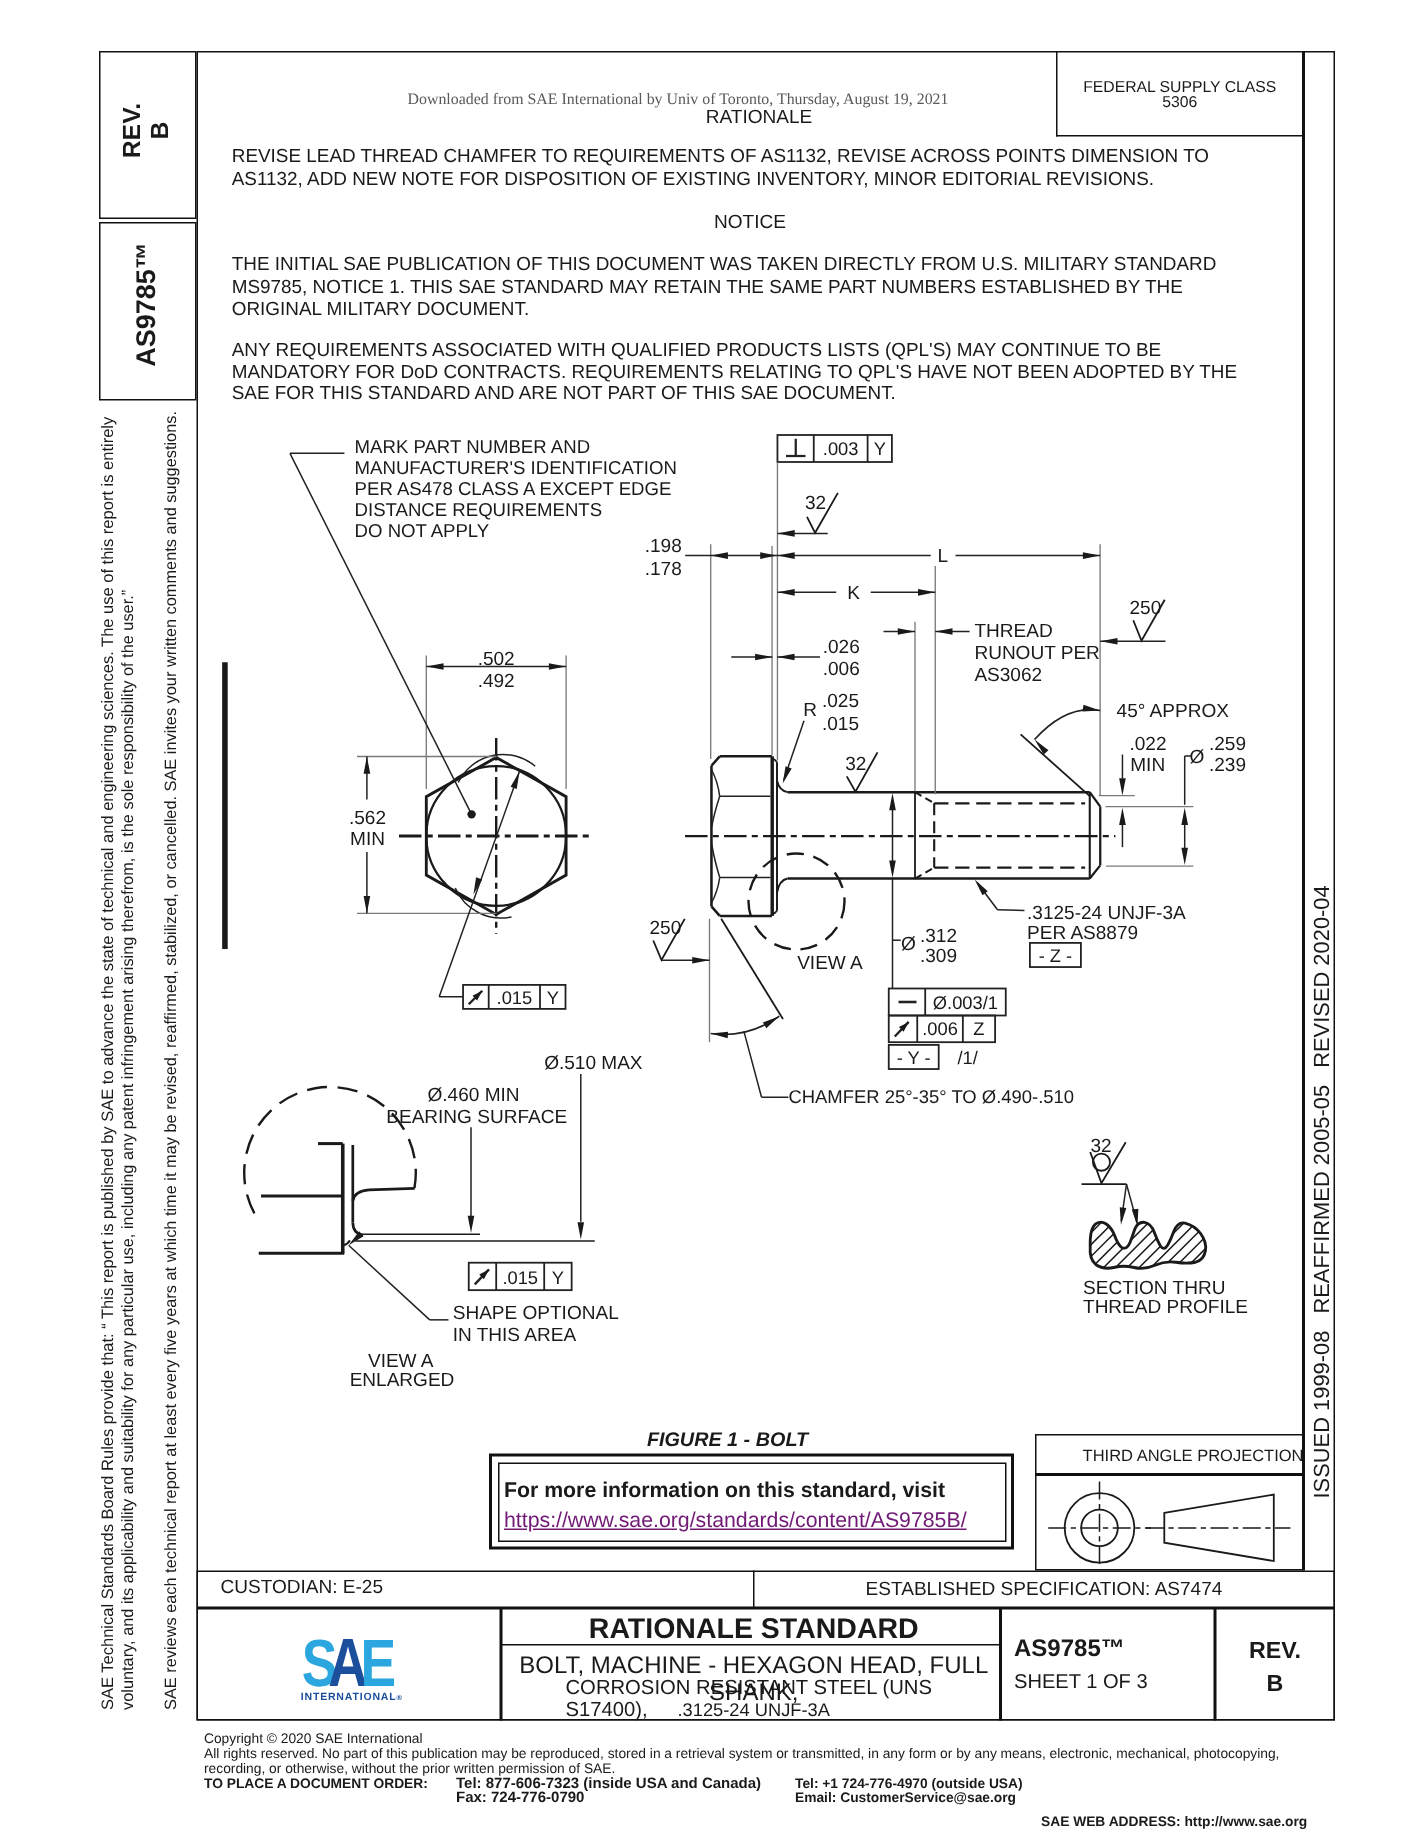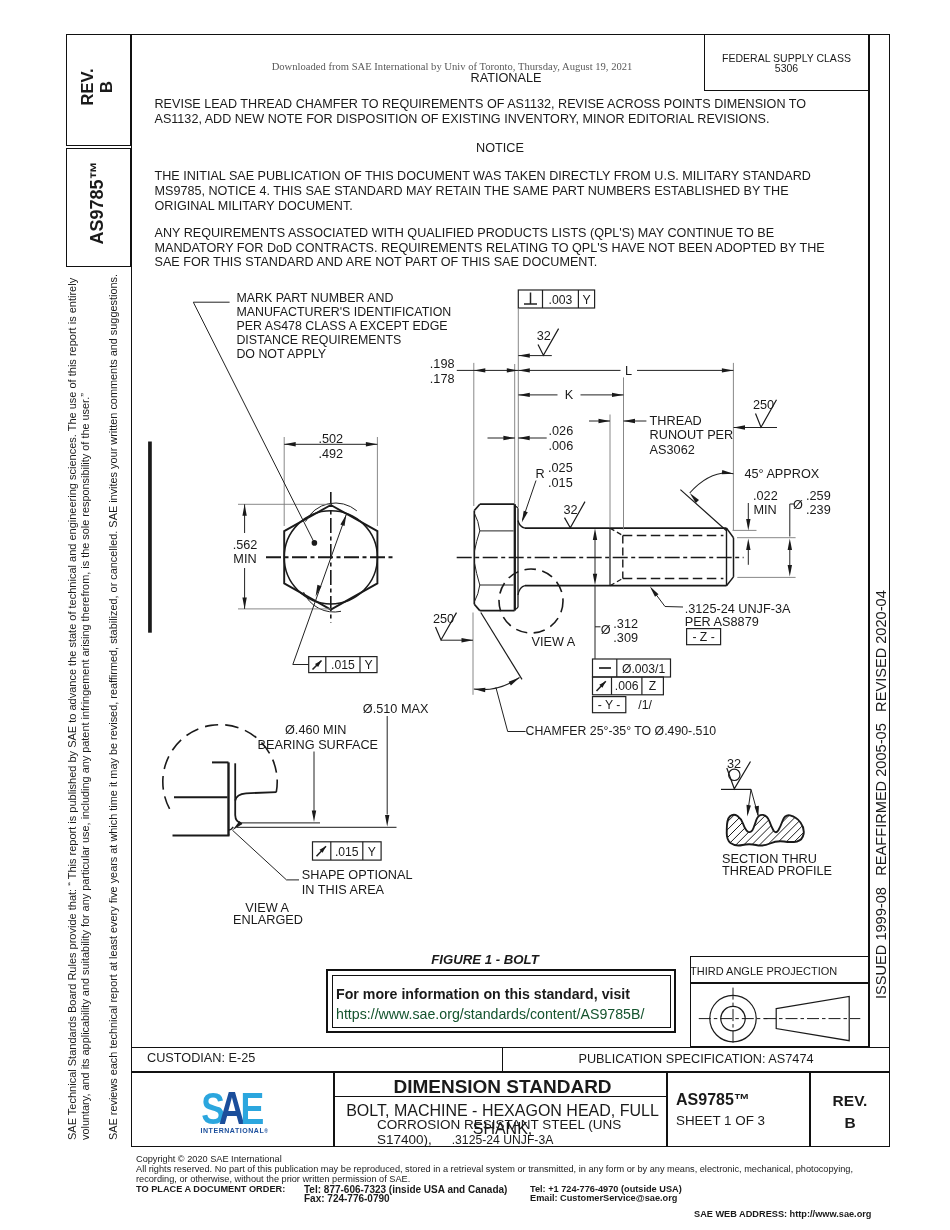--- a/index.html
+++ b/index.html
@@ -15,42 +15,42 @@
 
 <div class="abs b" style="left:65.5px;top:34px;width:65.5px;height:111.5px;"></div>
 <div class="abs b" style="left:65.5px;top:147.5px;width:65.5px;height:119px;"></div>
 
 <div class="abs" style="left:704px;top:34px;width:165px;height:57px;border-left:1.6px solid #111;border-bottom:1.6px solid #111;"></div>
 <div class="abs" style="left:704px;top:52.8px;width:165px;text-align:center;font-size:10.5px;line-height:10.6px;">FEDERAL SUPPLY CLASS<br>5306</div>
 
 <div class="abs" style="left:131px;top:70.5px;width:750px;text-align:center;font-size:12.7px;">RATIONALE</div>
 <div class="abs" style="left:154.5px;top:96.8px;width:680px;font-size:12.6px;line-height:14.85px;">REVISE LEAD THREAD CHAMFER TO REQUIREMENTS OF AS1132, REVISE ACROSS POINTS DIMENSION TO AS1132, ADD NEW NOTE FOR DISPOSITION OF EXISTING INVENTORY, MINOR EDITORIAL REVISIONS.</div>
 <div class="abs" style="left:131px;top:140.9px;width:738px;text-align:center;font-size:12.7px;">NOTICE</div>
-<div class="abs" style="left:154.5px;top:168.9px;width:680px;font-size:12.6px;line-height:14.85px;">THE INITIAL SAE PUBLICATION OF THIS DOCUMENT WAS TAKEN DIRECTLY FROM U.S. MILITARY STANDARD MS9785, NOTICE 4. THIS SAE STANDARD MAY RETAIN THE SAME PART NUMBERS ESTABLISHED BY THE ORIGINAL MILITARY DOCUMENT.</div>
+<div class="abs" style="left:154.5px;top:168.9px;width:680px;font-size:12.6px;line-height:14.85px;">THE INITIAL SAE PUBLICATION OF THIS DOCUMENT WAS TAKEN DIRECTLY FROM U.S. MILITARY STANDARD MS9785, NOTICE 1. THIS SAE STANDARD MAY RETAIN THE SAME PART NUMBERS ESTABLISHED BY THE ORIGINAL MILITARY DOCUMENT.</div>
 <div class="abs" style="left:154.5px;top:225.8px;width:690px;font-size:12.6px;line-height:14.85px;">ANY REQUIREMENTS ASSOCIATED WITH QUALIFIED PRODUCTS LISTS (QPL'S) MAY CONTINUE TO BE MANDATORY FOR DoD CONTRACTS. REQUIREMENTS RELATING TO QPL'S HAVE NOT BEEN ADOPTED BY THE SAE FOR THIS STANDARD AND ARE NOT PART OF THIS SAE DOCUMENT.</div>
 
 <div class="abs" style="left:326px;top:969px;width:350px;height:64px;border:2.6px solid #111;"></div>
 <div class="abs" style="left:331.5px;top:974.5px;width:339px;height:53px;border:1.2px solid #111;"></div>
 <div class="abs" style="left:336px;top:986px;font-size:14.2px;font-weight:bold;">For more information on this standard, visit</div>
-<div class="abs" style="left:336px;top:1005.5px;font-size:14.2px;color:#14532d;">https://www.sae.org/standards/content/AS9785B/</div>
+<div class="abs" style="left:336px;top:1005.5px;font-size:14.2px;color:#701a75;text-decoration:underline;">https://www.sae.org/standards/content/AS9785B/</div>
 
 <div class="abs" style="left:690px;top:955.5px;width:179px;height:91.5px;border:1.8px solid #111;"></div>
 <div class="abs" style="left:690px;top:981.8px;width:179px;height:1.8px;background:#111;"></div>
-<div class="abs" style="left:690px;top:964.5px;width:179px;text-align:left;font-size:11px;">THIRD ANGLE PROJECTION</div>
+<div class="abs" style="left:690px;top:964.5px;width:179px;text-align:right;font-size:11px;">THIRD ANGLE PROJECTION</div>
 
 <div class="abs" style="left:131px;top:1047px;width:759px;height:25px;border:1.8px solid #111;"></div>
 <div class="abs" style="left:501.8px;top:1047px;width:1.6px;height:25px;background:#111;"></div>
 <div class="abs" style="left:147px;top:1051px;font-size:12.7px;">CUSTODIAN: E-25</div>
-<div class="abs" style="left:502px;top:1051.5px;width:388px;text-align:center;font-size:12.7px;">PUBLICATION SPECIFICATION: AS7474</div>
+<div class="abs" style="left:502px;top:1051.5px;width:388px;text-align:center;font-size:12.7px;">ESTABLISHED SPECIFICATION: AS7474</div>
 <div class="abs" style="left:131px;top:1072px;width:759px;height:75px;border:1.8px solid #111;"></div>
 <div class="abs" style="left:333.2px;top:1072px;width:1.6px;height:75px;background:#111;"></div>
 <div class="abs" style="left:666.2px;top:1072px;width:1.6px;height:75px;background:#111;"></div>
 <div class="abs" style="left:809.2px;top:1072px;width:1.6px;height:75px;background:#111;"></div>
 <div class="abs" style="left:334px;top:1095.7px;width:333px;height:1.4px;background:#111;"></div>
-<div class="abs" style="left:336px;top:1075.5px;width:333px;text-align:center;font-size:19px;font-weight:bold;">DIMENSION STANDARD</div>
+<div class="abs" style="left:336px;top:1075.5px;width:333px;text-align:center;font-size:19px;font-weight:bold;">RATIONALE STANDARD</div>
 <div class="abs" style="left:336px;top:1102px;width:333px;text-align:center;font-size:16px;">BOLT, MACHINE - HEXAGON HEAD, FULL SHANK,</div>
 <div class="abs" style="left:336px;top:1116.5px;width:333px;text-align:left;font-size:13.5px;padding-left:41px;">CORROSION RESISTANT STEEL (UNS S17400),</div>
 <div class="abs" style="left:336px;top:1133px;width:333px;text-align:center;font-size:12.2px;">.3125-24 UNJF-3A</div>
 <div class="abs" style="left:676px;top:1090.5px;font-size:16px;font-weight:bold;">AS9785™</div>
 <div class="abs" style="left:676px;top:1112.8px;font-size:13.4px;">SHEET 1 OF 3</div>
 <div class="abs" style="left:810px;top:1089.5px;width:80px;text-align:center;font-size:15.5px;font-weight:bold;line-height:22px;">REV.<br>B</div>
 
 <div class="abs" style="left:200px;top:1088px;width:70px;height:48px;">
 <svg width="80" height="48" viewBox="0 0 80 48" xmlns="http://www.w3.org/2000/svg">
 <g transform="translate(2,36) scale(0.80,1)">

